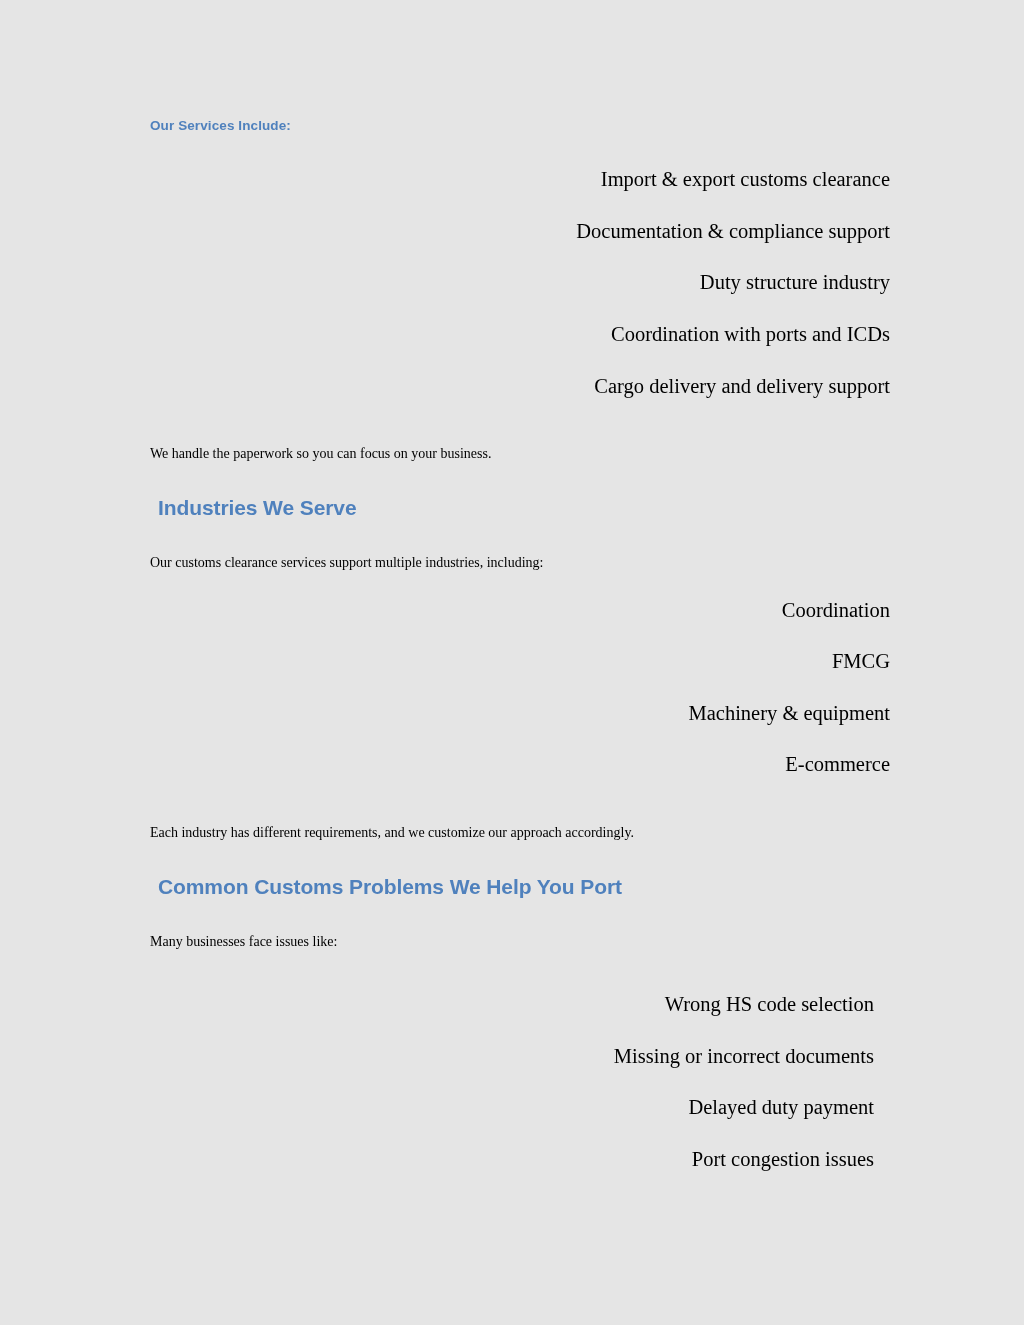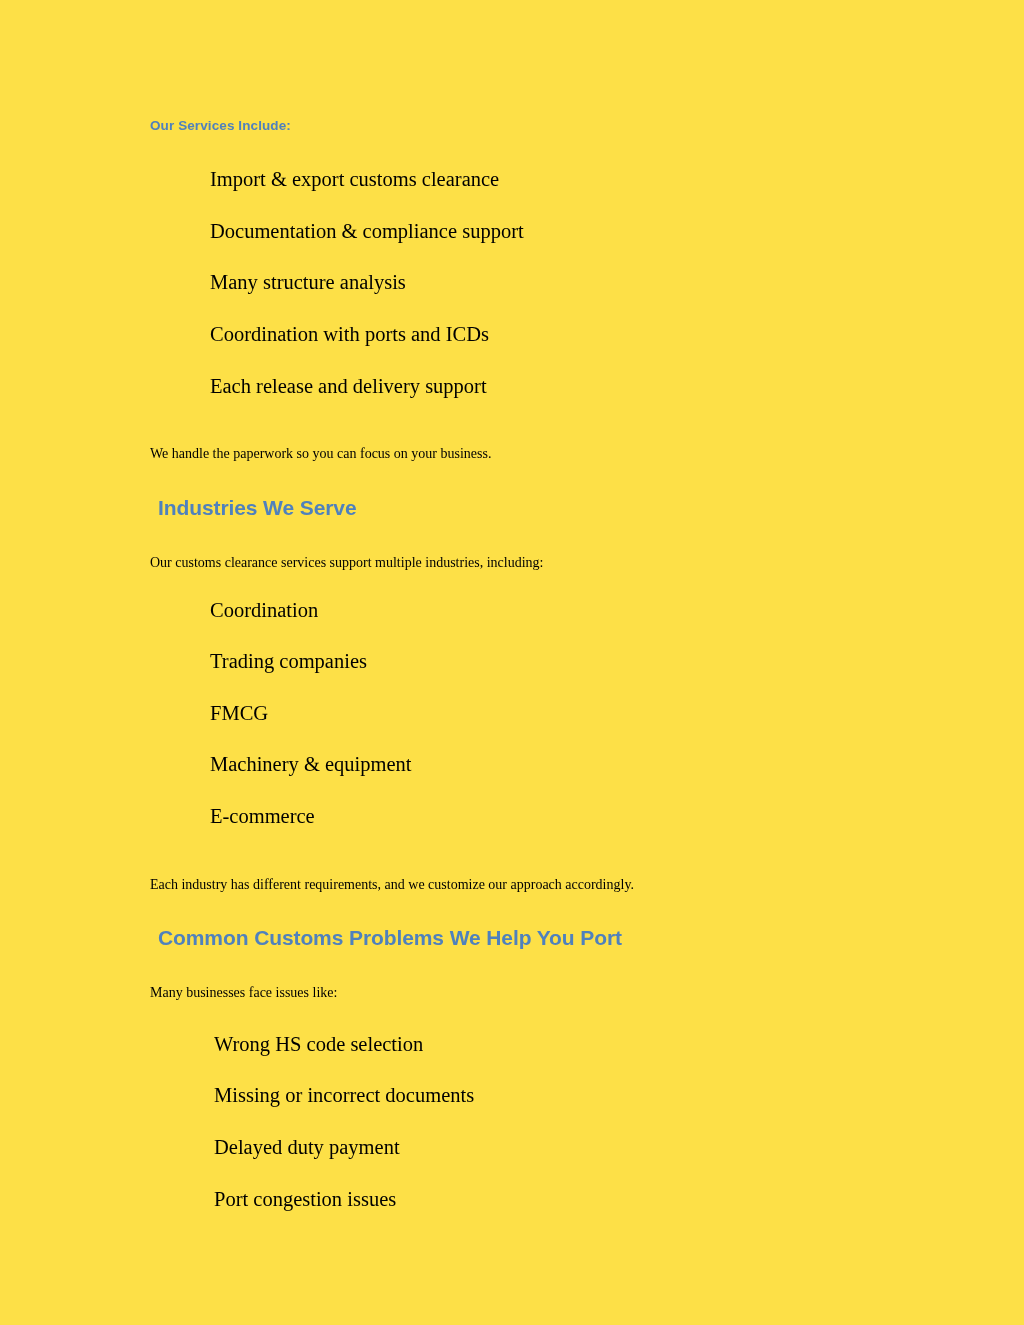--- a/index.html
+++ b/index.html
@@ -15,21 +15,21 @@
     overflow: hidden;
     font-family: "Liberation Serif", "DejaVu Serif", serif;
     color: #000000;
   }
   .page {
     position: absolute;
     top: 0;
     left: 0;
     width: 1024px;
     height: 1325px;
-    background: #fde047;
+    background: #e5e5e5;
   }
   .content {
     position: absolute;
     left: 150px;
     top: 118px;
     width: 740px;
   }
 
   
   .mini-heading {
@@ -59,29 +59,30 @@
     font-size: 14px;
     line-height: 1.25;
     color: #000000;
     margin: 0;
     white-space: nowrap;
   }
 
   
   .indent-list {
     list-style: none;
-    margin: 4px;
+    margin: 16px;
     padding: 0;
   }
   .indent-list li {
     padding-left: 60px;
     font-size: 20.5px;
     line-height: 1.25;
     color: #000000;
     white-space: nowrap;
+    text-align: right;
   }
 
   
   .gap-list-item { margin-bottom: 26px; }
   .gap-after-list { margin-bottom: 0; }
 
   .block-services-list { margin: 0 0 20px 0; }
   .spacer-46 { height: 24px; }
   .spacer-30 { height: 26px; }
 </style>
@@ -90,44 +91,43 @@
 
 <div class="page">
   <div class="content">
 
     <div>
       <h3 class="mini-heading">Our Services Include:</h3>
 
       <ul class="indent-list block-services-list">
         <li class="gap-list-item">Import &amp; export customs clearance</li>
         <li class="gap-list-item">Documentation &amp; compliance support</li>
-        <li class="gap-list-item">Many structure analysis</li>
+        <li class="gap-list-item">Duty structure industry</li>
         <li class="gap-list-item">Coordination with ports and ICDs</li>
-        <li class="gap-after-list">Each release and delivery support</li>
+        <li class="gap-after-list">Cargo delivery and delivery support</li>
       </ul>
 
       <div class="spacer-30"></div>
 
       <p class="body-para">We handle the paperwork so you can focus on your business.</p>
     </div>
 
     <div class="spacer-46"></div>
 
     <div>
       <h2 class="section-heading">Industries We Serve</h2>
 
       <div class="spacer-30"></div>
 
       <p class="body-para">Our customs clearance services support multiple industries, including:</p>
 
       <div class="spacer-30"></div>
 
       <ul class="indent-list block-services-list">
         <li class="gap-list-item">Coordination</li>
-        <li class="gap-list-item">Trading companies</li>
         <li class="gap-list-item">FMCG</li>
         <li class="gap-list-item">Machinery &amp; equipment</li>
         <li class="gap-after-list">E-commerce</li>
       </ul>
 
       <div class="spacer-30"></div>
 
       <p class="body-para">Each industry has different requirements, and we customize our approach accordingly.</p>
     </div>
 

